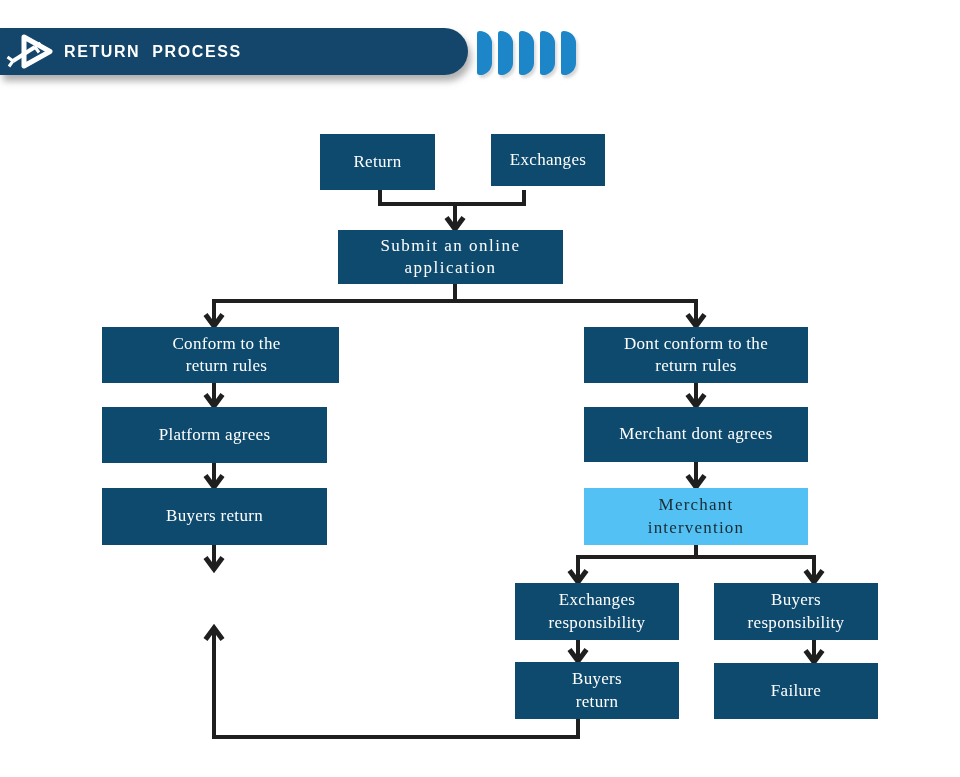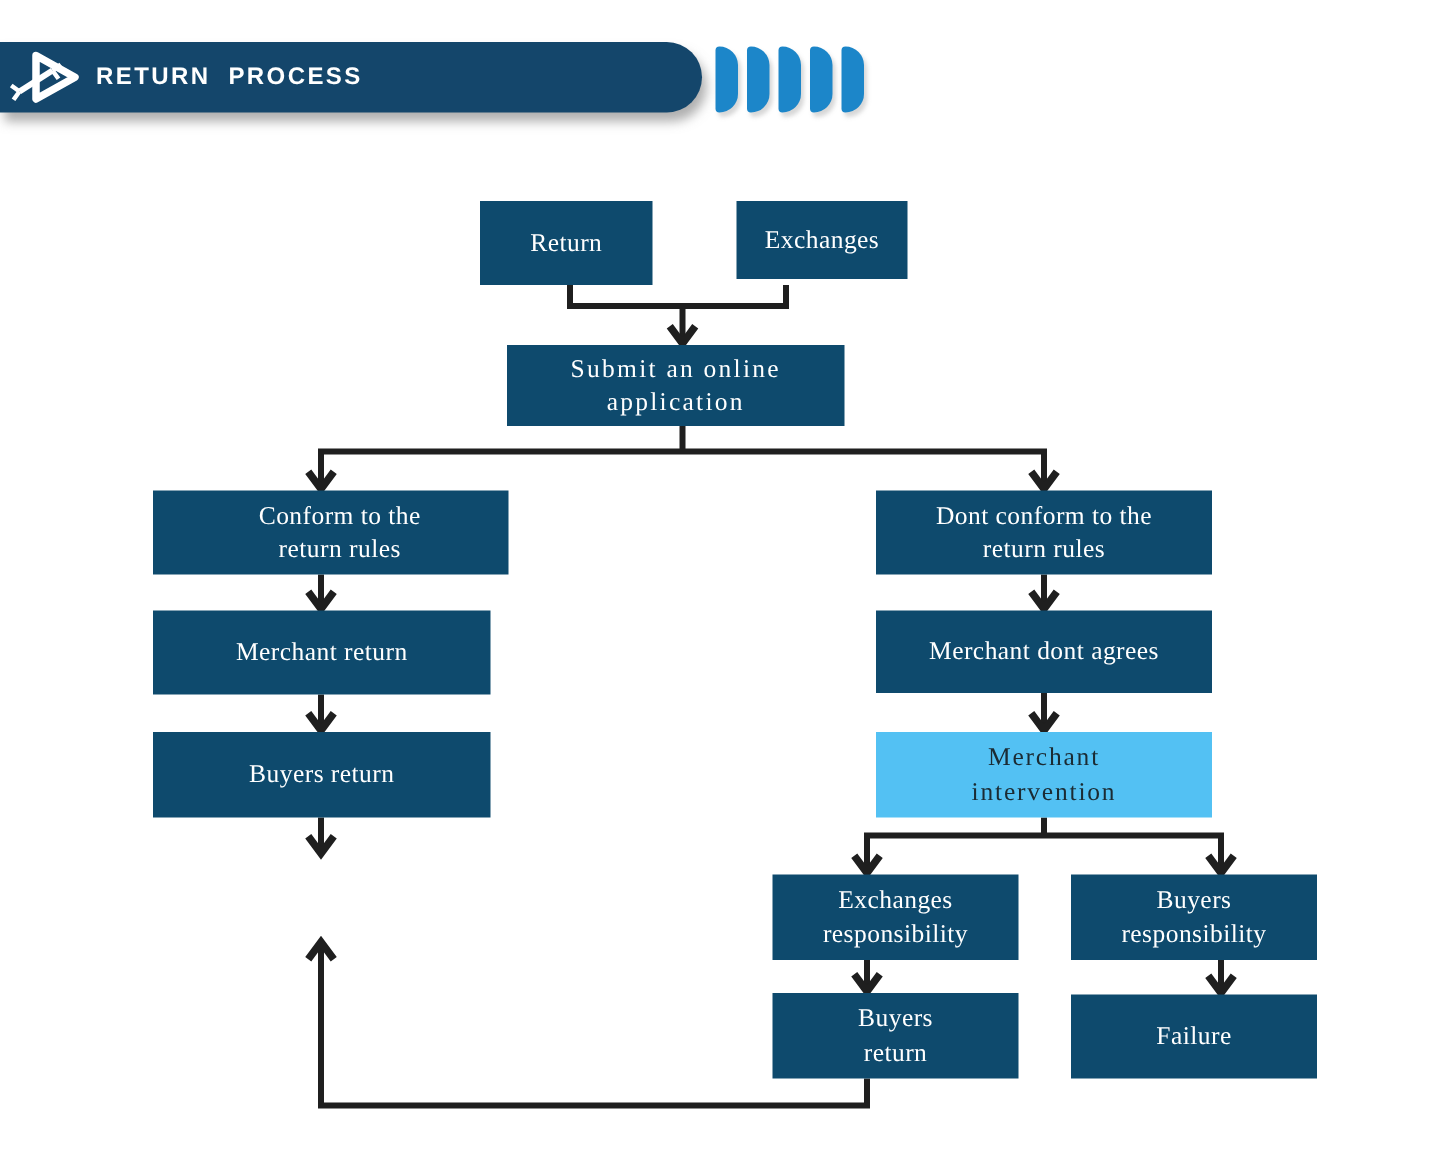--- a/index.html
+++ b/index.html
@@ -129,21 +129,21 @@
   </svg>
 
   <div class="node" id="n-return">Return</div>
   <div class="node" id="n-exchanges">Exchanges</div>
   <div class="node spaced" id="n-submit">Submit an online
 application</div>
   <div class="node" id="n-conform">Conform to the
 return rules</div>
   <div class="node" id="n-dont-conform">Dont conform to the
 return rules</div>
-  <div class="node" id="n-merchant-agrees">Merchant return</div>
+  <div class="node" id="n-merchant-agrees">Platform agrees</div>
   <div class="node" id="n-merchant-dont">Merchant dont agrees</div>
   <div class="node" id="n-buyers-return">Buyers return</div>
   <div class="node light" id="n-platform">Merchant
 intervention</div>
   <div class="node" id="n-business-resp">Exchanges
 responsibility</div>
   <div class="node" id="n-buyers-resp">Buyers
 responsibility</div>
   <div class="node" id="n-buyers-return2">Buyers
 return</div>

